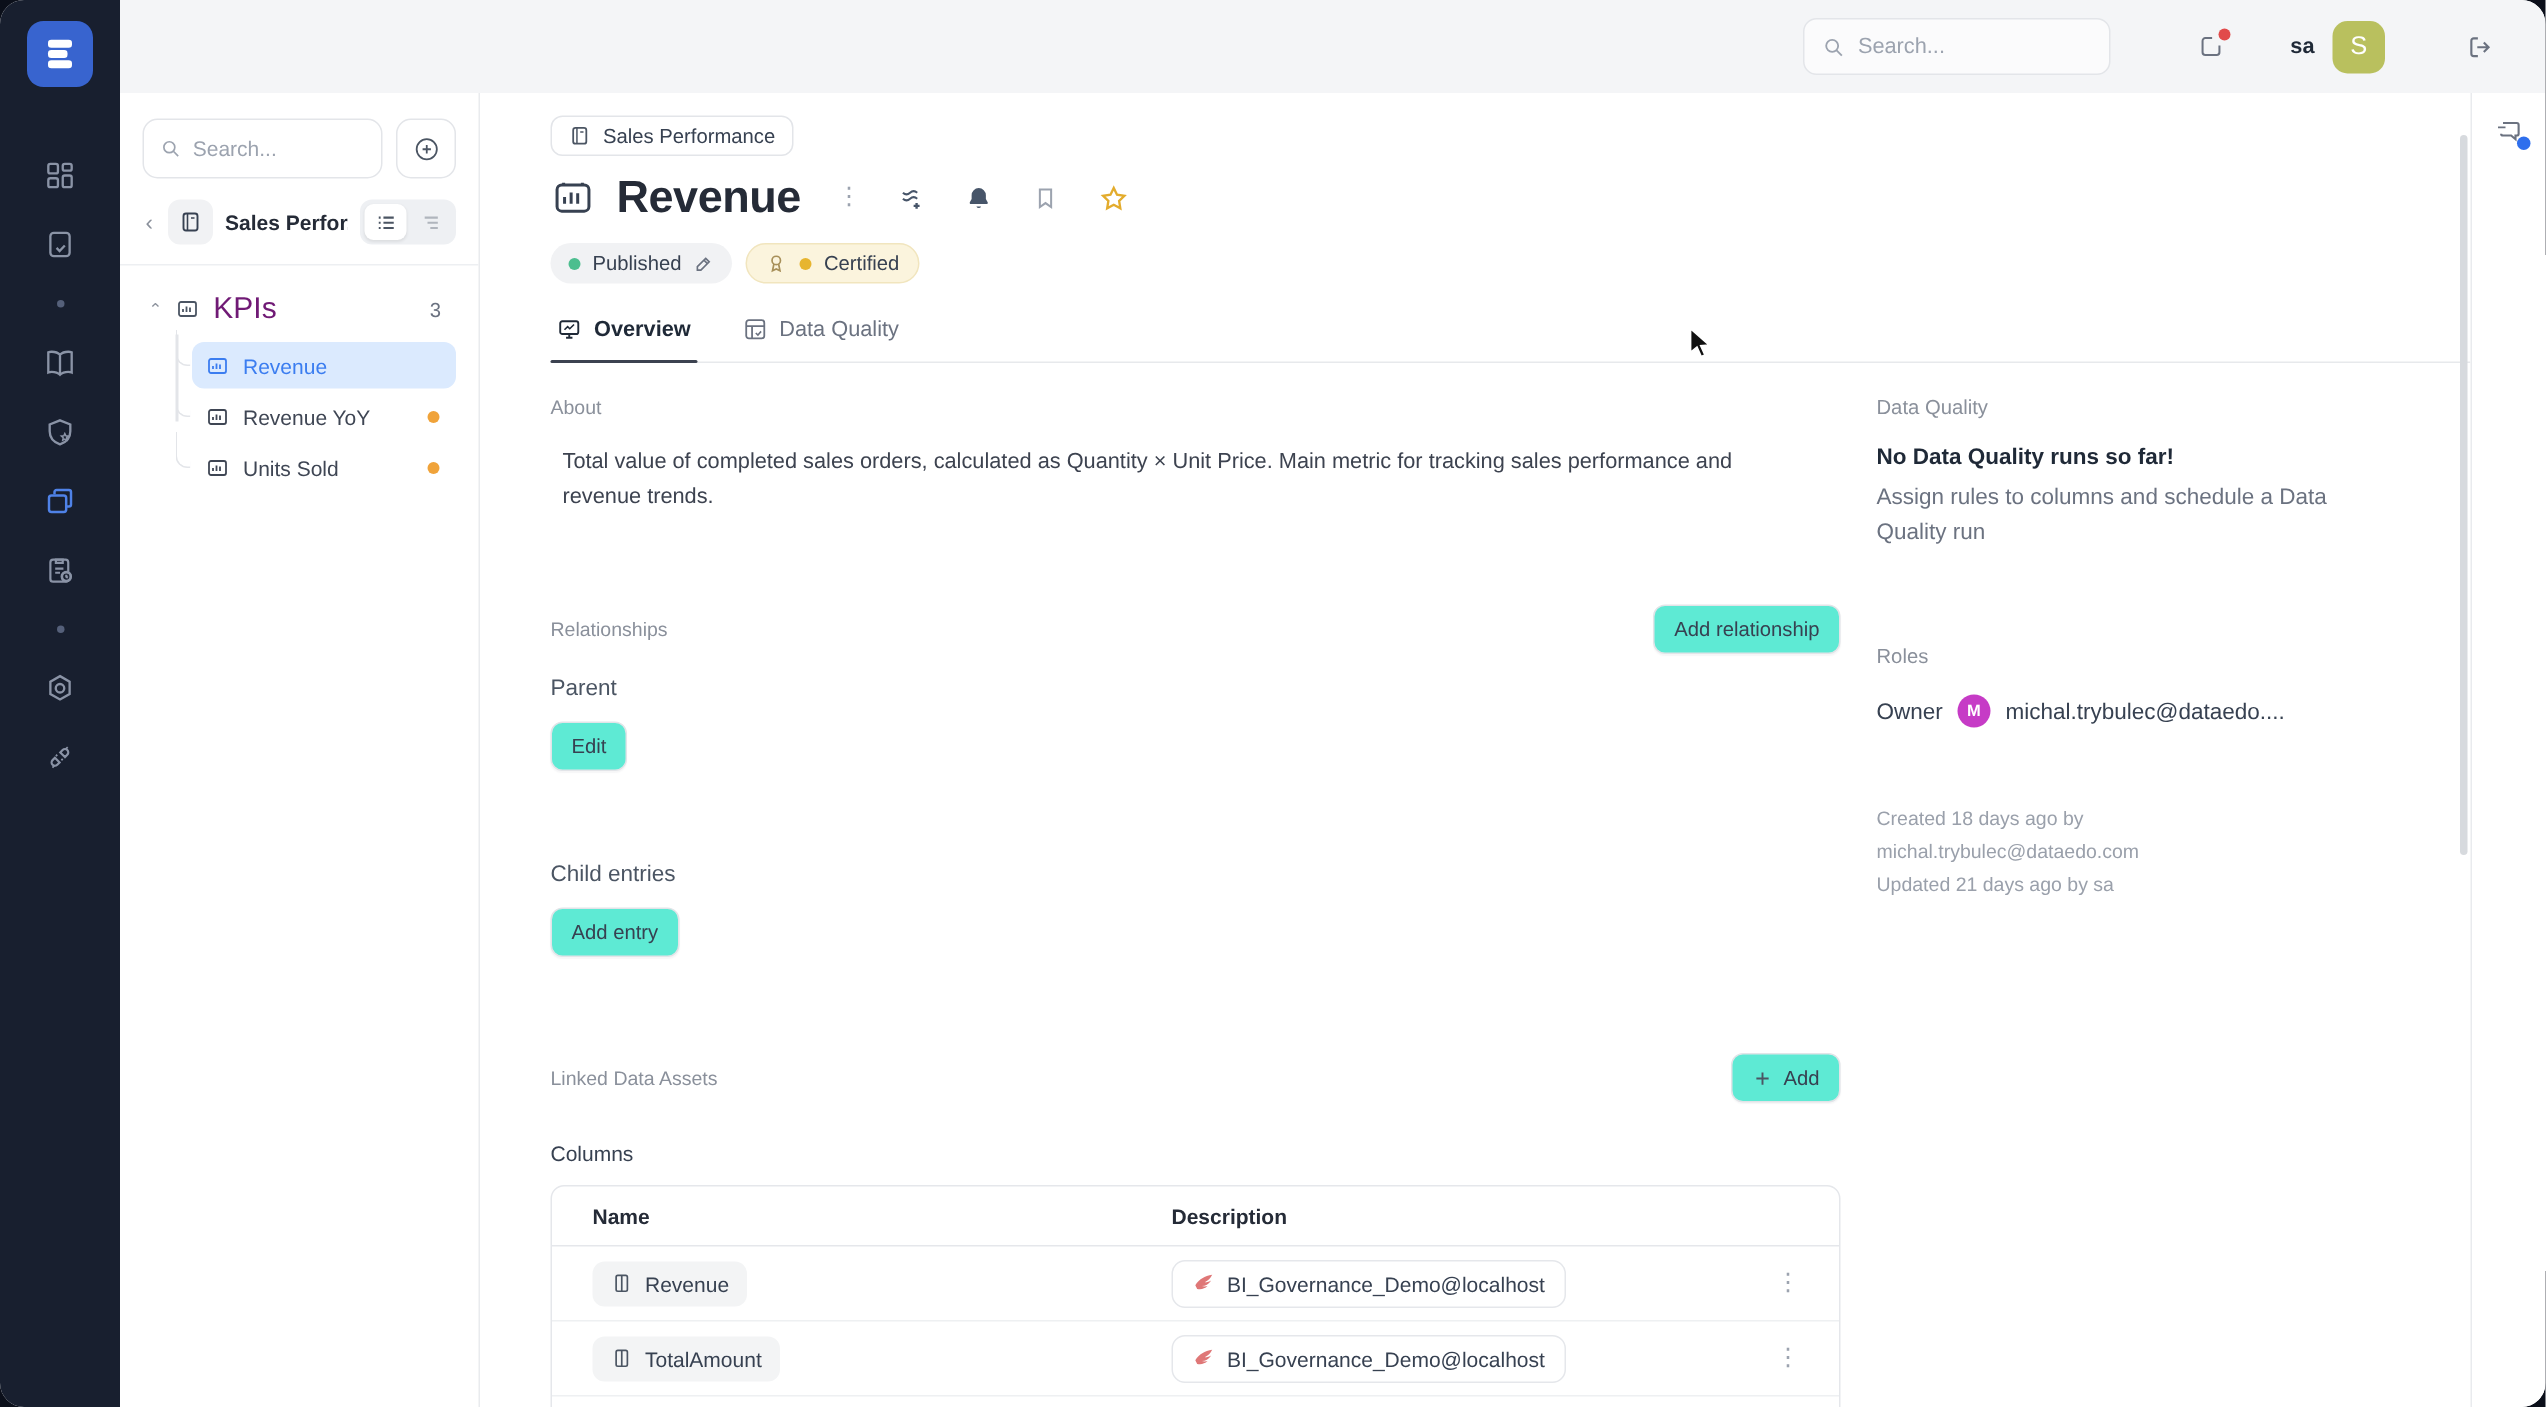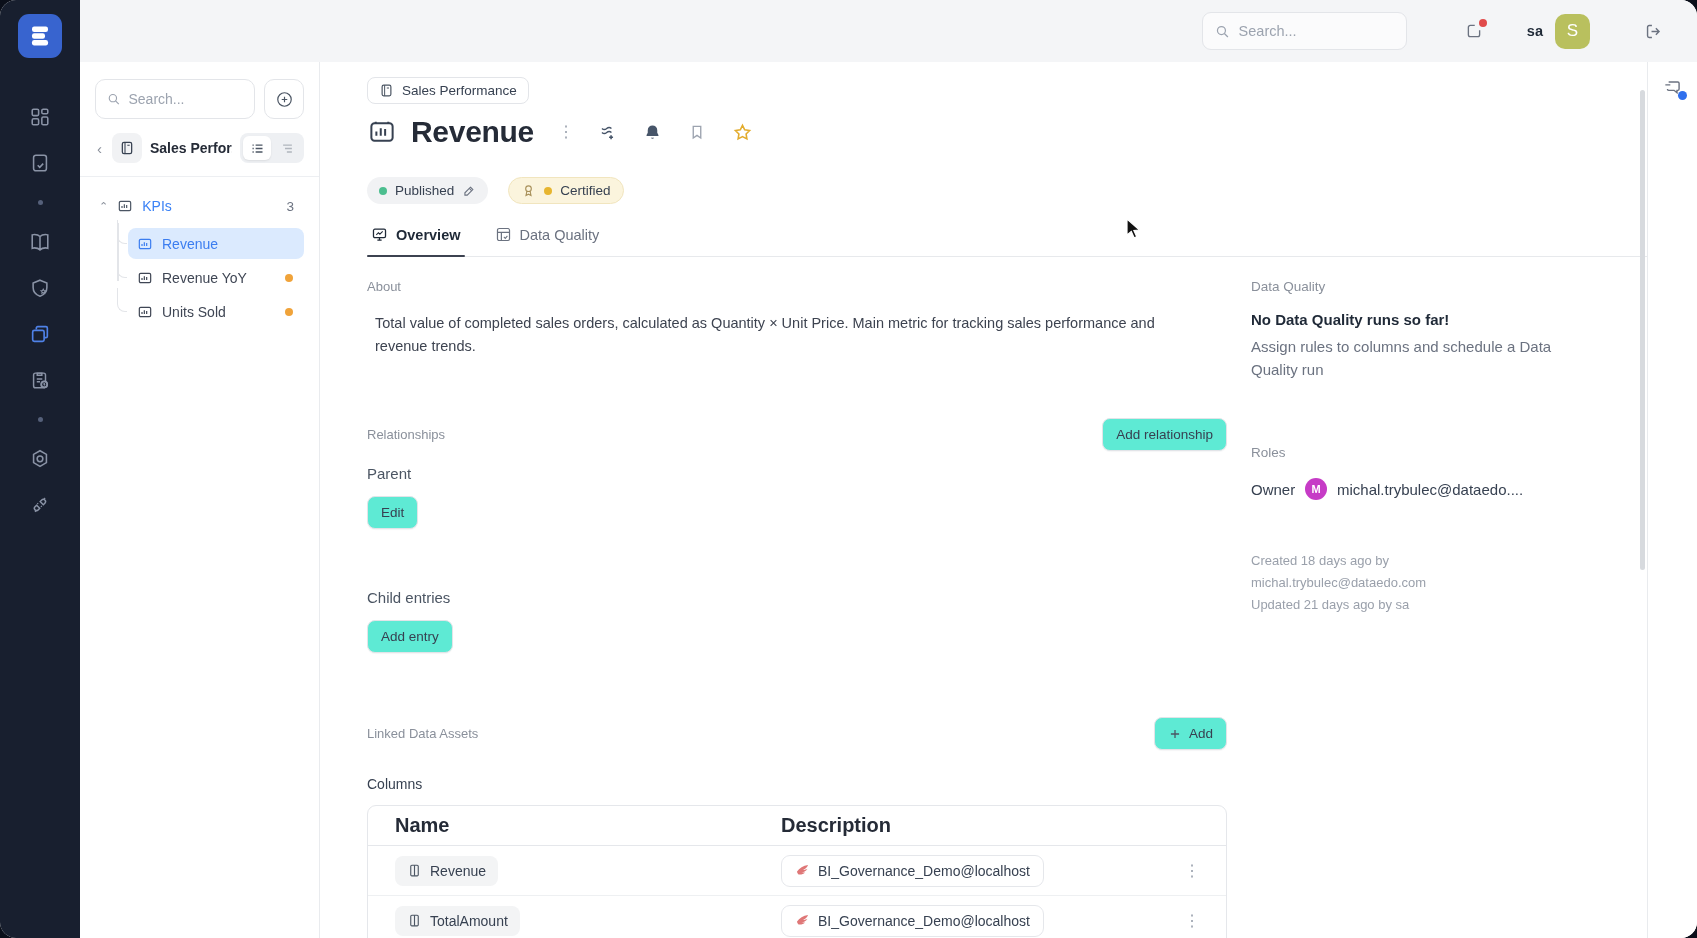--- a/index.html
+++ b/index.html
@@ -40,21 +40,21 @@
   .sb-cat .chev { color:#8a909b; font-size:15px; cursor:pointer; padding:0 2px; }
   .cat-chip { width:30px; height:30px; border-radius:8px; background:#f1f2f4; display:flex; align-items:center; justify-content:center; color:#374151; }
   .sb-cat-label { font-size:14px; font-weight:bold; color:#252b37; flex:1; white-space:nowrap; overflow:hidden; }
   .seg { display:flex; background:#eef0f3; border-radius:8px; padding:3px; gap:2px; }
   .seg .seg-btn { width:28px; height:24px; border-radius:6px; display:flex; align-items:center; justify-content:center; color:#b0b5bd; cursor:pointer; }
   .seg .seg-btn.on { background:#fff; color:#4b5563; box-shadow:0 1px 2px rgba(0,0,0,.08); }
   .sb-divider { height:1px; background:#edeff2; margin:0 -15px; }
   .tree { padding-top:12px; }
   .tree-group { display:flex; align-items:center; gap:9px; height:34px; padding:0 4px; cursor:pointer; }
   .tree-group .caret { color:#8a909b; font-size:11px; }
-  .tree-group .t-label { flex:1; font-size:14px; color:#3b82f6; }
+  .tree-group .t-label { flex:1; font-size:20px; color:#701a75; }
   .tree-group .t-count { font-size:13.5px; color:#6b7280; padding-right:6px; }
   .tree-kids { position:relative; margin-left:22px; padding-top:2px; }
   .tree-kids::before { content:""; position:absolute; left:0; top:0; bottom:46px; width:1.5px; background:#e3e5e9; }
   .tree-item { position:relative; display:flex; align-items:center; gap:9px; height:31px; margin:3px 0 3px 11px; padding:0 9px; border-radius:8px; font-size:14px; color:#3f4654; cursor:pointer; }
   .tree-item::before { content:""; position:absolute; left:-11px; top:-8px; width:9px; height:23px; border-left:1.5px solid #e3e5e9; border-bottom:1.5px solid #e3e5e9; border-bottom-left-radius:8px; }
   .tree-item.selected { background:#dbeafe; color:#3b7df0; }
   .tree-item .t-ic { display:flex; color:currentColor; }
   .tree-item .t-label { flex:1; }
   .orange-dot { width:8px; height:8px; border-radius:50%; background:#f0a33a; margin-right:2px; }
 
@@ -68,21 +68,21 @@
 
   .crumb { display:inline-flex; align-items:center; gap:8px; height:27px; padding:5px 11px; border:1px solid #e3e5e9; border-radius:8px; font-size:13.5px; color:#374151; cursor:pointer; background:#fff; }
   .title-row { display:flex; align-items:center; gap:14px; margin-top:11px; }
   .title-ic { color:#374151; display:flex; }
   .page-title { font-size:30px; font-weight:bold; color:#252b37; letter-spacing:-0.3px; margin-right:6px; }
   .kebab { color:#9ca3af; font-size:16px; letter-spacing:0; line-height:1; cursor:pointer; padding:0 4px; }
   .act-ic { display:flex; color:#475569; cursor:pointer; padding:0 6px; }
   .act-ic.muted { color:#9ca3af; }
   .act-ic.star { color:#e3ac2d; }
 
-  .badge-row { display:flex; align-items:center; gap:20px; margin-top:28px; }
+  .badge-row { display:flex; align-items:center; gap:9px; margin-top:13px; }
   .pill { display:inline-flex; align-items:center; gap:8px; height:27px; padding:0 12px; border-radius:14px; font-size:13.5px; color:#374151; cursor:pointer; }
   .pill.published { background:#f1f2f4; }
   .pill .gdot { width:8px; height:8px; border-radius:50%; background:#4cbe8f; }
   .pill .pencil { color:#6b7280; display:flex; }
   .pill.certified { background:#fbf4dd; border:1px solid #f1e5be; }
   .pill .ydot { width:8px; height:8px; border-radius:50%; background:#e7b52f; }
   .pill .medal { color:#a8905a; display:flex; }
 
   .tabs { display:flex; gap:26px; margin-top:22px; border-bottom:1px solid #e7e9ec; }
   .tab { display:flex; align-items:center; gap:8px; font-size:14.5px; padding:0 4px 13px 4px; color:#6b7280; cursor:pointer; position:relative; }
@@ -94,21 +94,21 @@
   .sec-label { font-size:13px; color:#8a909b; }
   .about-text { margin-top:18px; padding-left:8px; max-width:800px; font-size:14.5px; line-height:23px; color:#3d4350; }
 
   .rel-head { display:flex; align-items:center; justify-content:space-between; margin-top:60px; }
   .btn { display:inline-flex; align-items:center; gap:7px; border:1px solid #e2e4e8; background:#5eead4; border-radius:8px; font-family:"Liberation Sans",sans-serif; font-size:13.5px; color:#374151; padding:8px 13px; cursor:pointer; box-shadow:0 1px 1px rgba(16,24,40,.04); }
   .sub-h { font-size:15px; color:#4b5563; } .mt14 { margin-top:14px; }
 
   .assets-head { display:flex; align-items:center; justify-content:space-between; margin-top:64px; }
   .cols-label { margin-top:26px; font-size:14px; color:#374151; }
   .table { margin-top:13px; border:1px solid #e5e7eb; border-radius:9px; overflow:hidden; }
-  .t-head { display:flex; align-items:center; height:40px; border-bottom:1px solid #e5e7eb; font-size:20px; font-weight:bold; color:#252b37; }
+  .t-head { display:flex; align-items:center; height:40px; border-bottom:1px solid #e5e7eb; font-size:14px; font-weight:bold; color:#252b37; }
   .t-row { display:flex; align-items:center; height:50px; border-bottom:1px solid #eef0f2; }
   .t-row:last-child { border-bottom:none; }
   .c-name { width:413px; padding-left:27px; display:flex; align-items:center; }
   .c-desc { flex:1; display:flex; align-items:center; }
   .c-menu { width:68px; display:flex; justify-content:center; }
   .name-chip { display:inline-flex; align-items:center; gap:8px; background:#f3f4f5; border-radius:8px; padding:7px 12px; font-size:14px; color:#374151; cursor:pointer; }
   .name-chip .ci { color:#4b5563; display:flex; }
   .desc-chip { display:inline-flex; align-items:center; gap:8px; border:1px solid #e5e7eb; border-radius:9px; padding:7px 13px; font-size:14px; color:#374151; cursor:pointer; background:#fff; }
 
   .right-panel { width:310px; margin-left:24px; }

